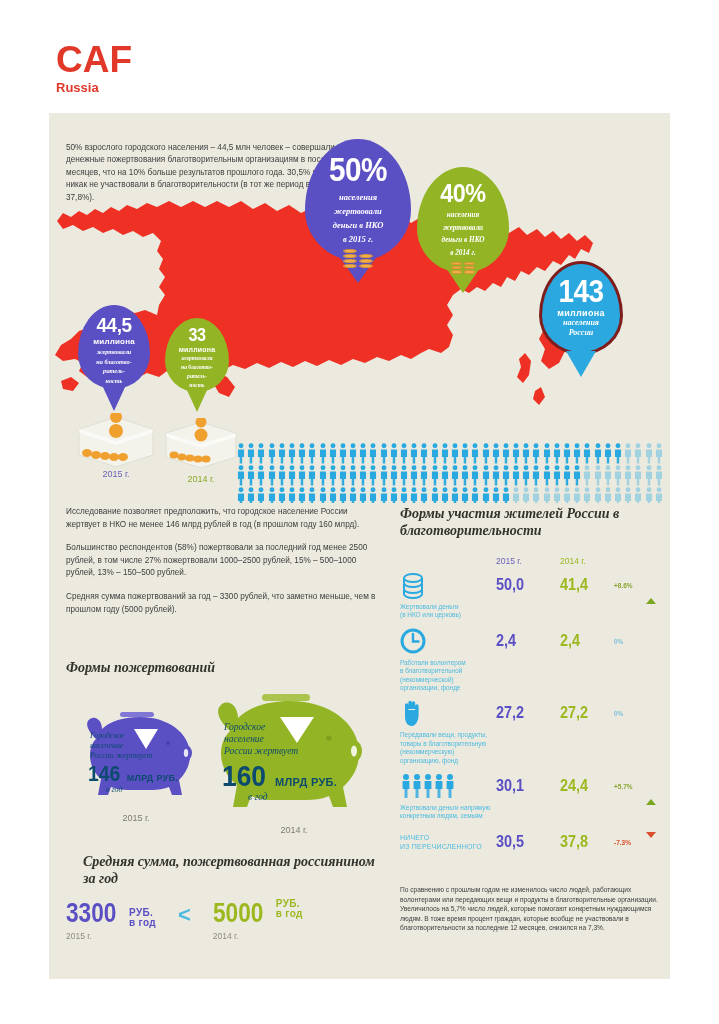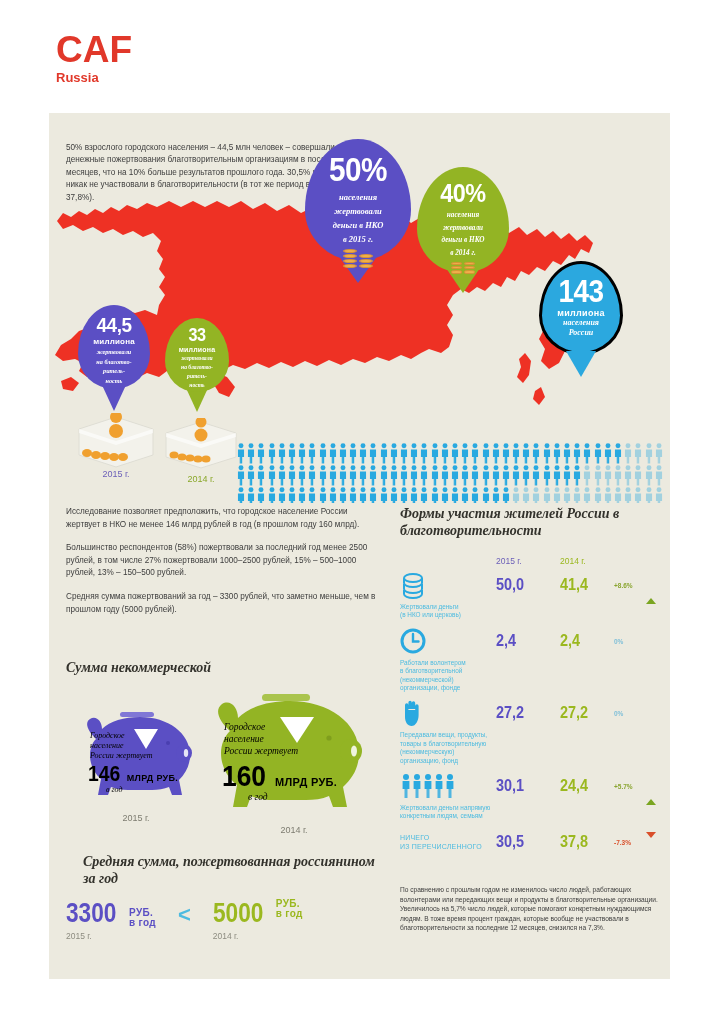--- a/index.html
+++ b/index.html
@@ -9,21 +9,21 @@
     font-family: "Liberation Sans", sans-serif;
     overflow: hidden;
   }
   #page {
     position: relative;
     width: 719px; height: 1024px;
     background: #ffffff;
   }
 
   
-  #header { position: absolute; left: 0; top: 2px; width: 719px; height: 92px; background: #ffffff; padding-left: 41px; }
+  #header { position: absolute; left: 0; top: 12px; width: 719px; height: 92px; background: #ffffff; padding-left: 41px; }
   #caf-logo { position: absolute; left: 56px; top: 30px; }
   #caf-logo .caf-main {
     font-family: "Liberation Sans", sans-serif;
     font-weight: bold; font-size: 37px; letter-spacing: 0px;
     color: #e1382a; line-height: 36px;
   }
   #caf-logo .caf-sub {
     font-family: "Liberation Sans", sans-serif;
     font-weight: bold; font-size: 13px; color: #e1382a;
     margin-top: 3px; line-height: 14px;
@@ -101,21 +101,21 @@
 
   
   #pin-40 { left: 368px; top: 54px; width: 92px; }
   #pin-40 .pin-shape { width: 92px; height: 106px; background: #93b424; }
   #pin-40 .pin-tip { bottom: -20px; border-width: 25px 17px 0 17px; border-color: #93b424 transparent transparent transparent; }
   #pin-40 .pin-num { font-size: 26px; line-height: 30px; padding-top: 11px; }
   #pin-40 .pin-sub { font-size: 7.2px; line-height: 9.5px; padding-top: 3px; }
 
   
   #pin-143 { left: 490px; top: 148px; width: 84px; }
-  #pin-143 .pin-shape { width: 84px; height: 94px; background: #2ba8df; border: 3px solid #000000; }
+  #pin-143 .pin-shape { width: 84px; height: 94px; background: #2ba8df; border: 3px solid #7f1d1d; }
   #pin-143 .pin-tip { bottom: -22px; border-width: 26px 15px 0 15px; border-color: #2ba8df transparent transparent transparent; z-index:1; }
   #pin-143 .pin-num { font-size: 31px; line-height: 33px; padding-top: 11px; }
   #pin-143 .pin-sub2 { font-size: 9px; letter-spacing: 0.3px; }
   #pin-143 .pin-sub { font-size: 8px; line-height: 9.5px; }
 
   
   #pin-445 { left: 29px; top: 192px; width: 72px; }
   #pin-445 .pin-shape { width: 72px; height: 84px; background: #5b4fc4; }
   #pin-445 .pin-tip { bottom: -22px; border-width: 26px 12px 0 12px; border-color: #5b4fc4 transparent transparent transparent; }
   #pin-445 .pin-num { font-size: 21px; line-height: 24px; padding-top: 8px; }
@@ -163,21 +163,21 @@
   #avg-head { position: absolute; left: 34px; top: 740px; width: 300px; }
   #forms-head { position: absolute; left: 351px; top: 392px; width: 260px; }
 
   
   #piggy-area { position: absolute; left: 17px; top: 572px; width: 330px; height: 170px; }
   .piggy-label {
     position: absolute; text-align: center; width: 100%;
     font-size: 9px; color: #7d7c70;
   }
   .piggy-text {
-    position: absolute; color: #000000; text-align: left;
+    position: absolute; color: #0c4a6e; text-align: left;
   }
   .piggy-italic { font-family: "Liberation Serif", serif; font-style: italic; }
   .piggy-num {
     font-family: "Liberation Sans Narrow", "Liberation Sans", sans-serif;
     font-weight: bold; transform: scaleX(0.88); transform-origin: left center;
     display: inline-block;
   }
   .piggy-unit { font-family: "Liberation Sans", sans-serif; font-weight: bold; letter-spacing: 0.3px; }
 
   
@@ -905,21 +905,21 @@
       </svg>
       <div class="mb-year green">2014 г.</div>
     </div>
 
     <div id="left-text">
       <p>Исследование позволяет предположить, что городское население России жертвует в НКО не менее 146 млрд рублей в год (в прошлом году 160 млрд).</p>
       <p>Большинство респондентов (58%) пожертвовали за последний год менее 2500 рублей, в том числе 27% пожертвовали 1000–2500 рублей, 15% – 500–1000 рублей, 13% – 150–500 рублей.</p>
       <p>Средняя сумма пожертвований за год – 3300 рублей, что заметно меньше, чем в прошлом году (5000 рублей).</p>
     </div>
 
-    <div class="sec-head" id="sum-head">Сумма некоммерческой</div>
+    <div class="sec-head" id="sum-head">Формы пожертвований</div>
 
     <div id="piggy-area">
 
       <div style="position:absolute; left:10px; top:24px;">
         <svg width="128" height="104" viewBox="0 0 128 104">
           <path fill="#5b4fc4" d="M20,30 C12,22 8,14 14,10 C20,6 26,12 26,20
             C34,12 48,8 64,8 C92,8 114,24 114,46 C114,56 110,64 103,71
             L106,86 L96,86 L93,78 C88,80 82,81 76,81 L52,81
             C46,81 40,80 35,78 L32,86 L22,86 L25,70 C18,64 14,56 14,46
             C14,40 16,34 20,30 Z"></path>

